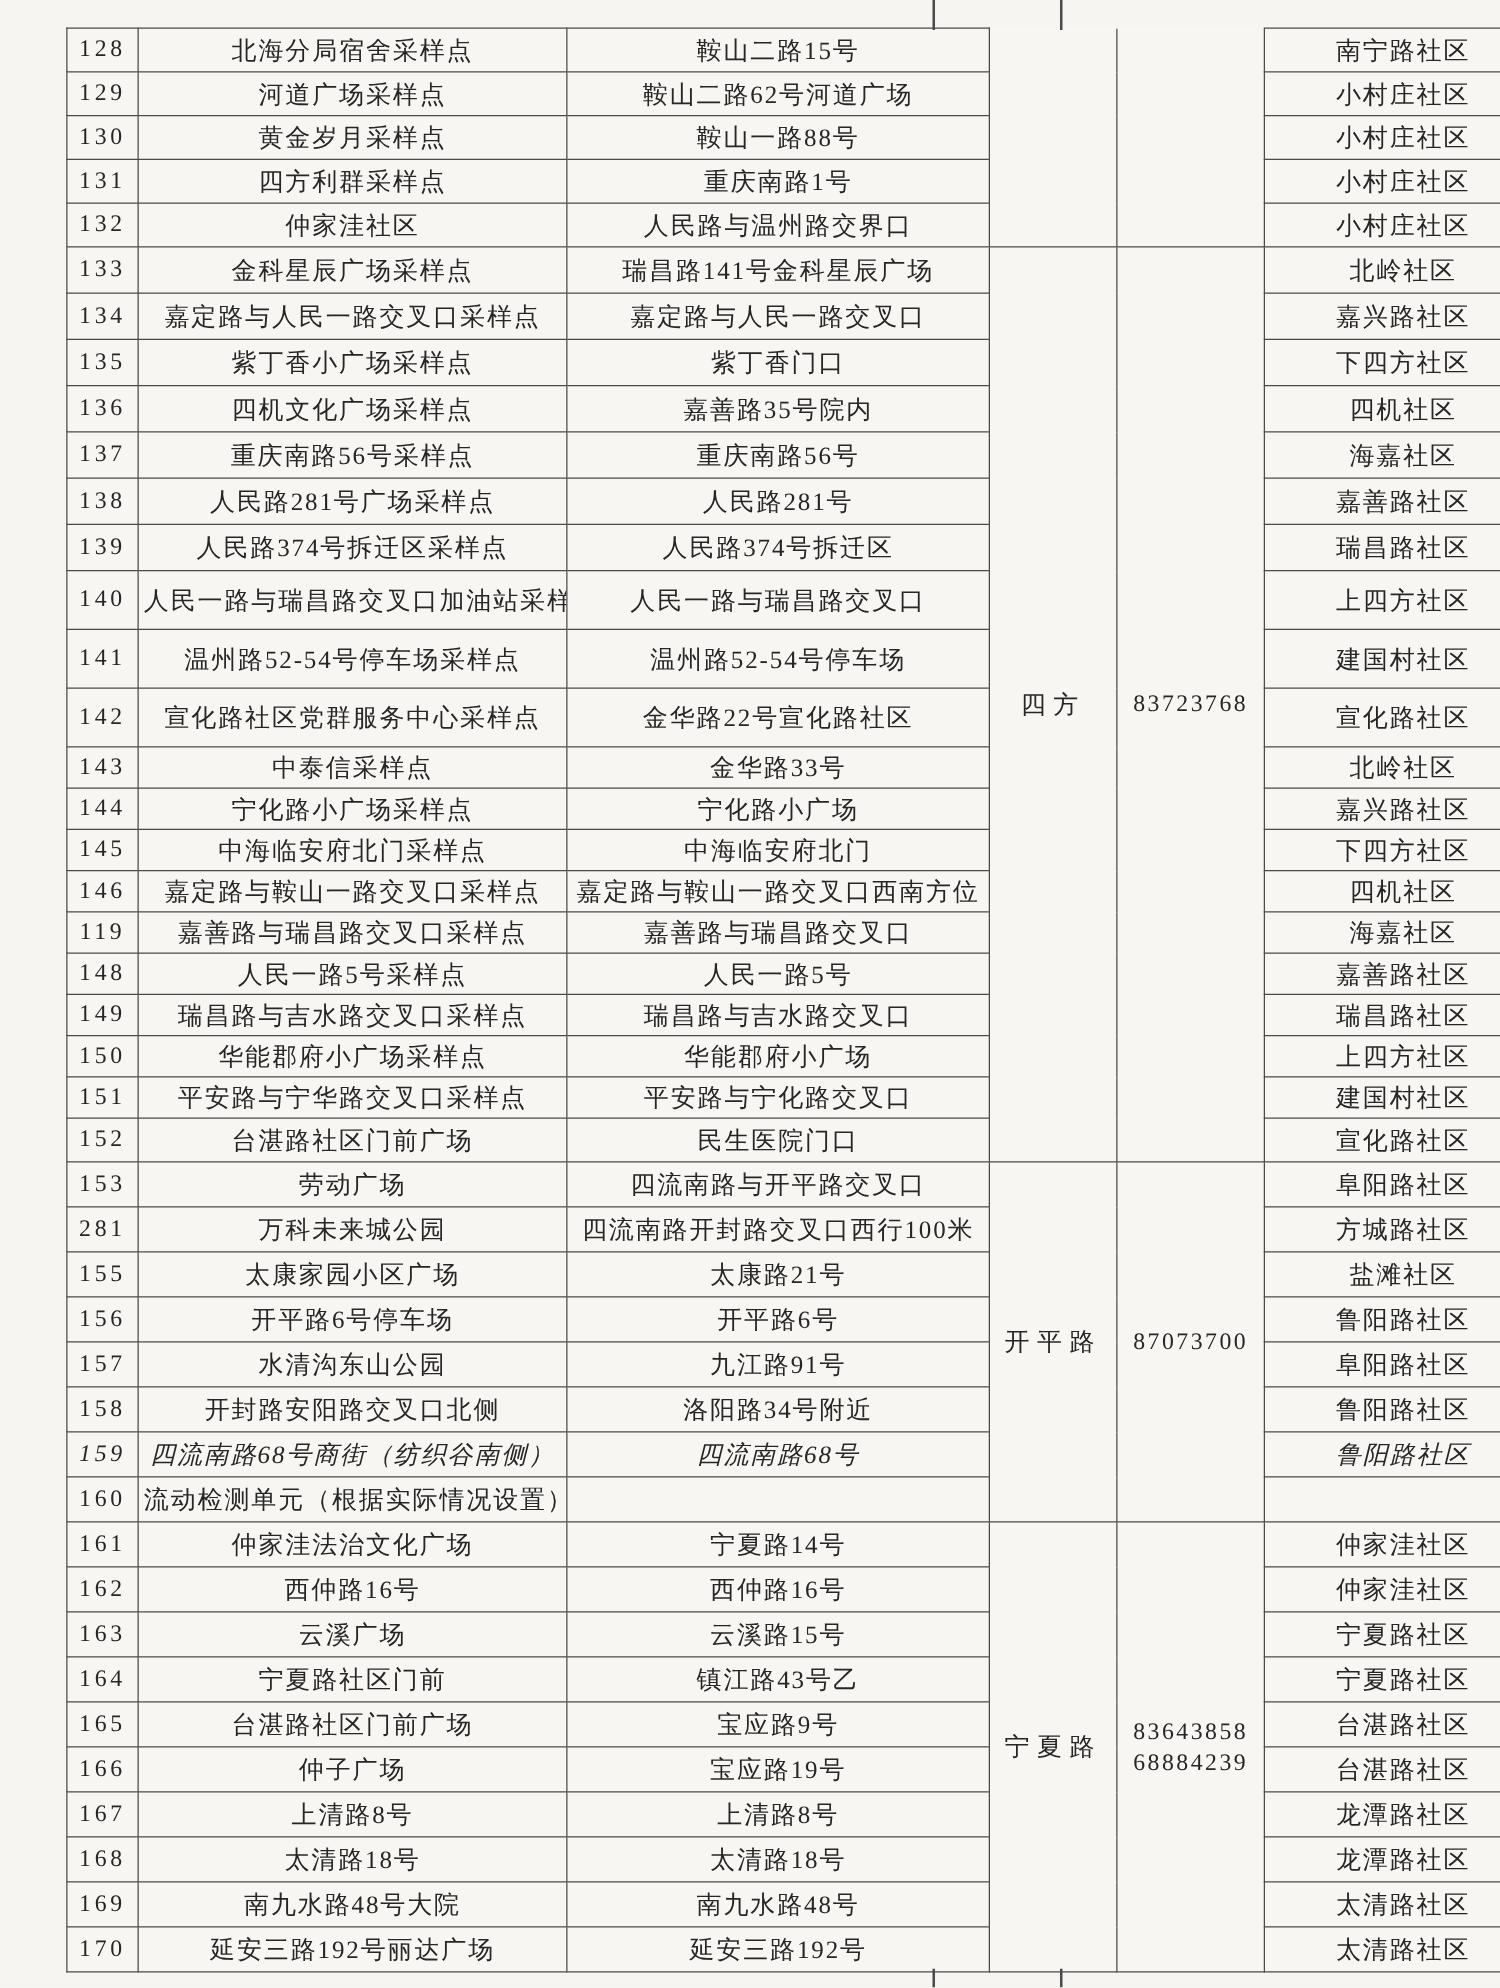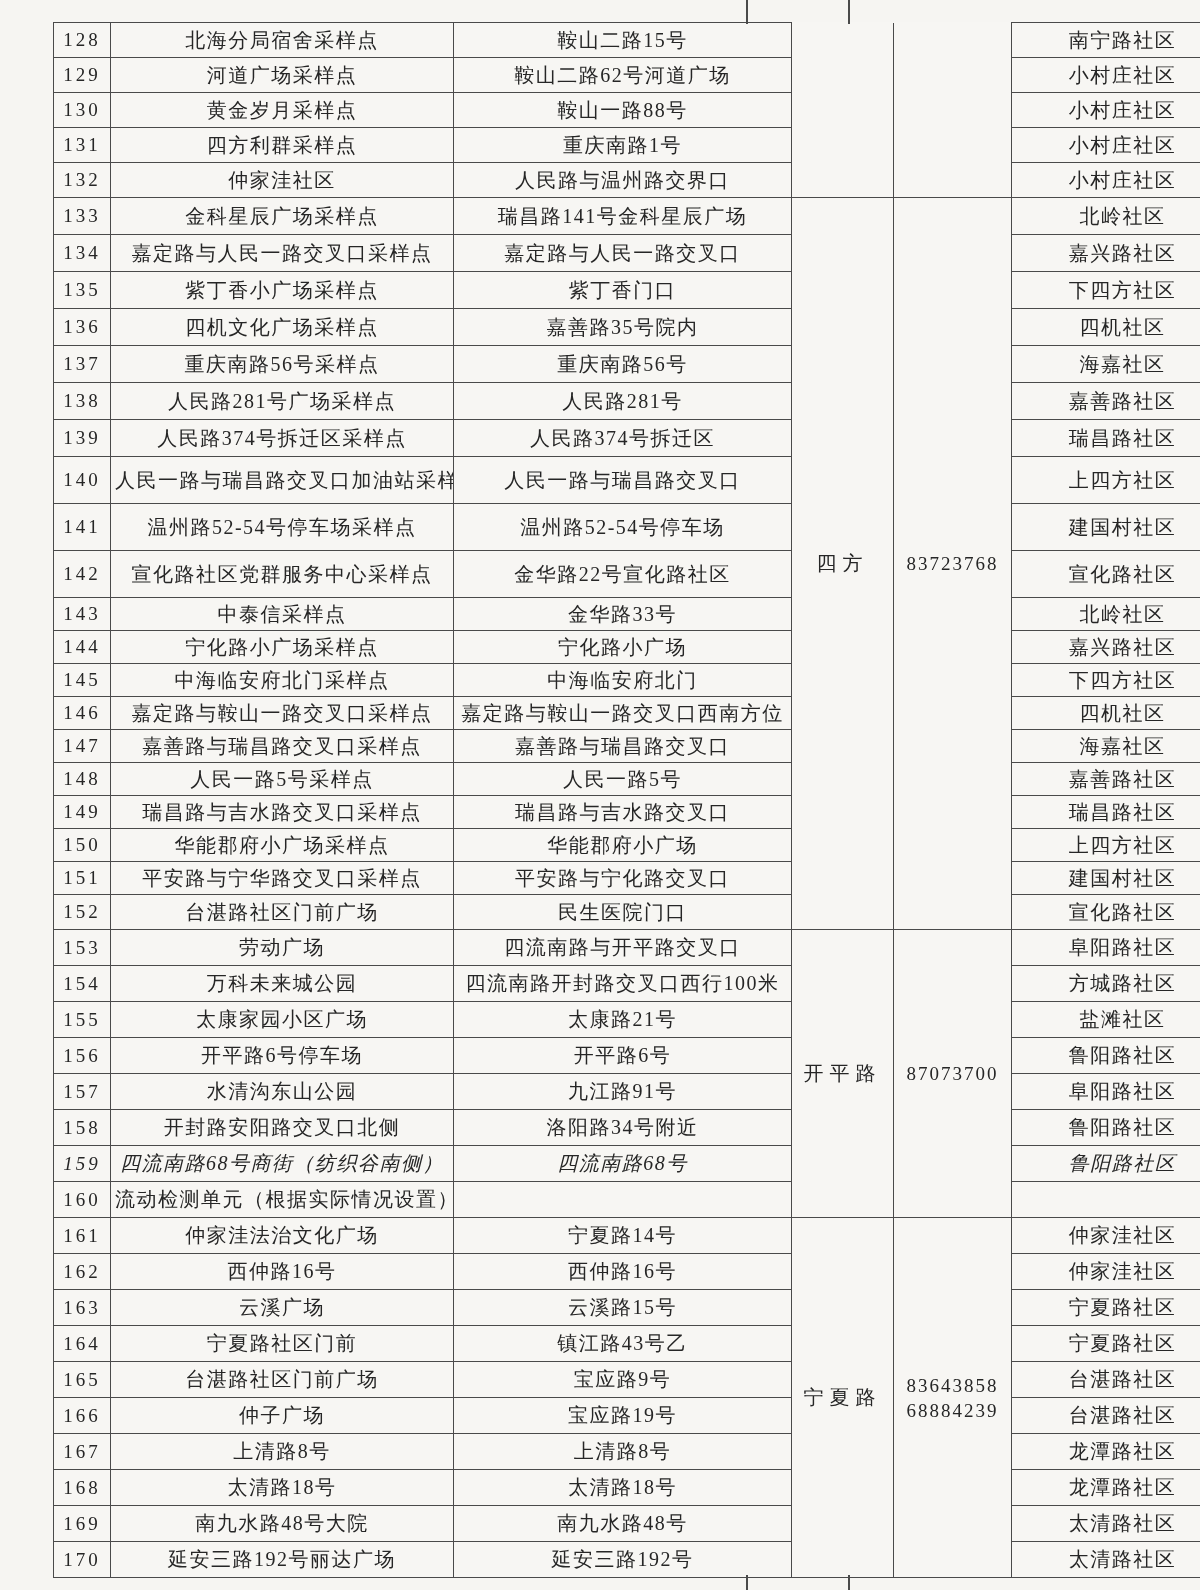--- a/index.html
+++ b/index.html
@@ -157,21 +157,21 @@
           <td class="c-addr">中海临安府北门</td>
           <td class="c-comm">下四方社区</td>
         </tr>
         <tr style="height: 33px;">
           <td class="c-num">146</td>
           <td class="c-name">嘉定路与鞍山一路交叉口采样点</td>
           <td class="c-addr">嘉定路与鞍山一路交叉口西南方位</td>
           <td class="c-comm">四机社区</td>
         </tr>
         <tr style="height: 33px;">
-          <td class="c-num">147</td>
+          <td class="c-num">119</td>
           <td class="c-name">嘉善路与瑞昌路交叉口采样点</td>
           <td class="c-addr">嘉善路与瑞昌路交叉口</td>
           <td class="c-comm">海嘉社区</td>
         </tr>
         <tr style="height: 33px;">
           <td class="c-num">148</td>
           <td class="c-name">人民一路5号采样点</td>
           <td class="c-addr">人民一路5号</td>
           <td class="c-comm">嘉善路社区</td>
         </tr>
@@ -201,21 +201,21 @@
         </tr>
         <tr style="height: 36px;">
           <td class="c-num">153</td>
           <td class="c-name">劳动广场</td>
           <td class="c-addr">四流南路与开平路交叉口</td>
           <td class="c-street" rowspan="8">开平路</td>
           <td class="c-phone" rowspan="8">87073700</td>
           <td class="c-comm">阜阳路社区</td>
         </tr>
         <tr style="height: 36px;">
-          <td class="c-num">154</td>
+          <td class="c-num">281</td>
           <td class="c-name">万科未来城公园</td>
           <td class="c-addr">四流南路开封路交叉口西行100米</td>
           <td class="c-comm">方城路社区</td>
         </tr>
         <tr style="height: 36px;">
           <td class="c-num">155</td>
           <td class="c-name">太康家园小区广场</td>
           <td class="c-addr">太康路21号</td>
           <td class="c-comm">盐滩社区</td>
         </tr>

